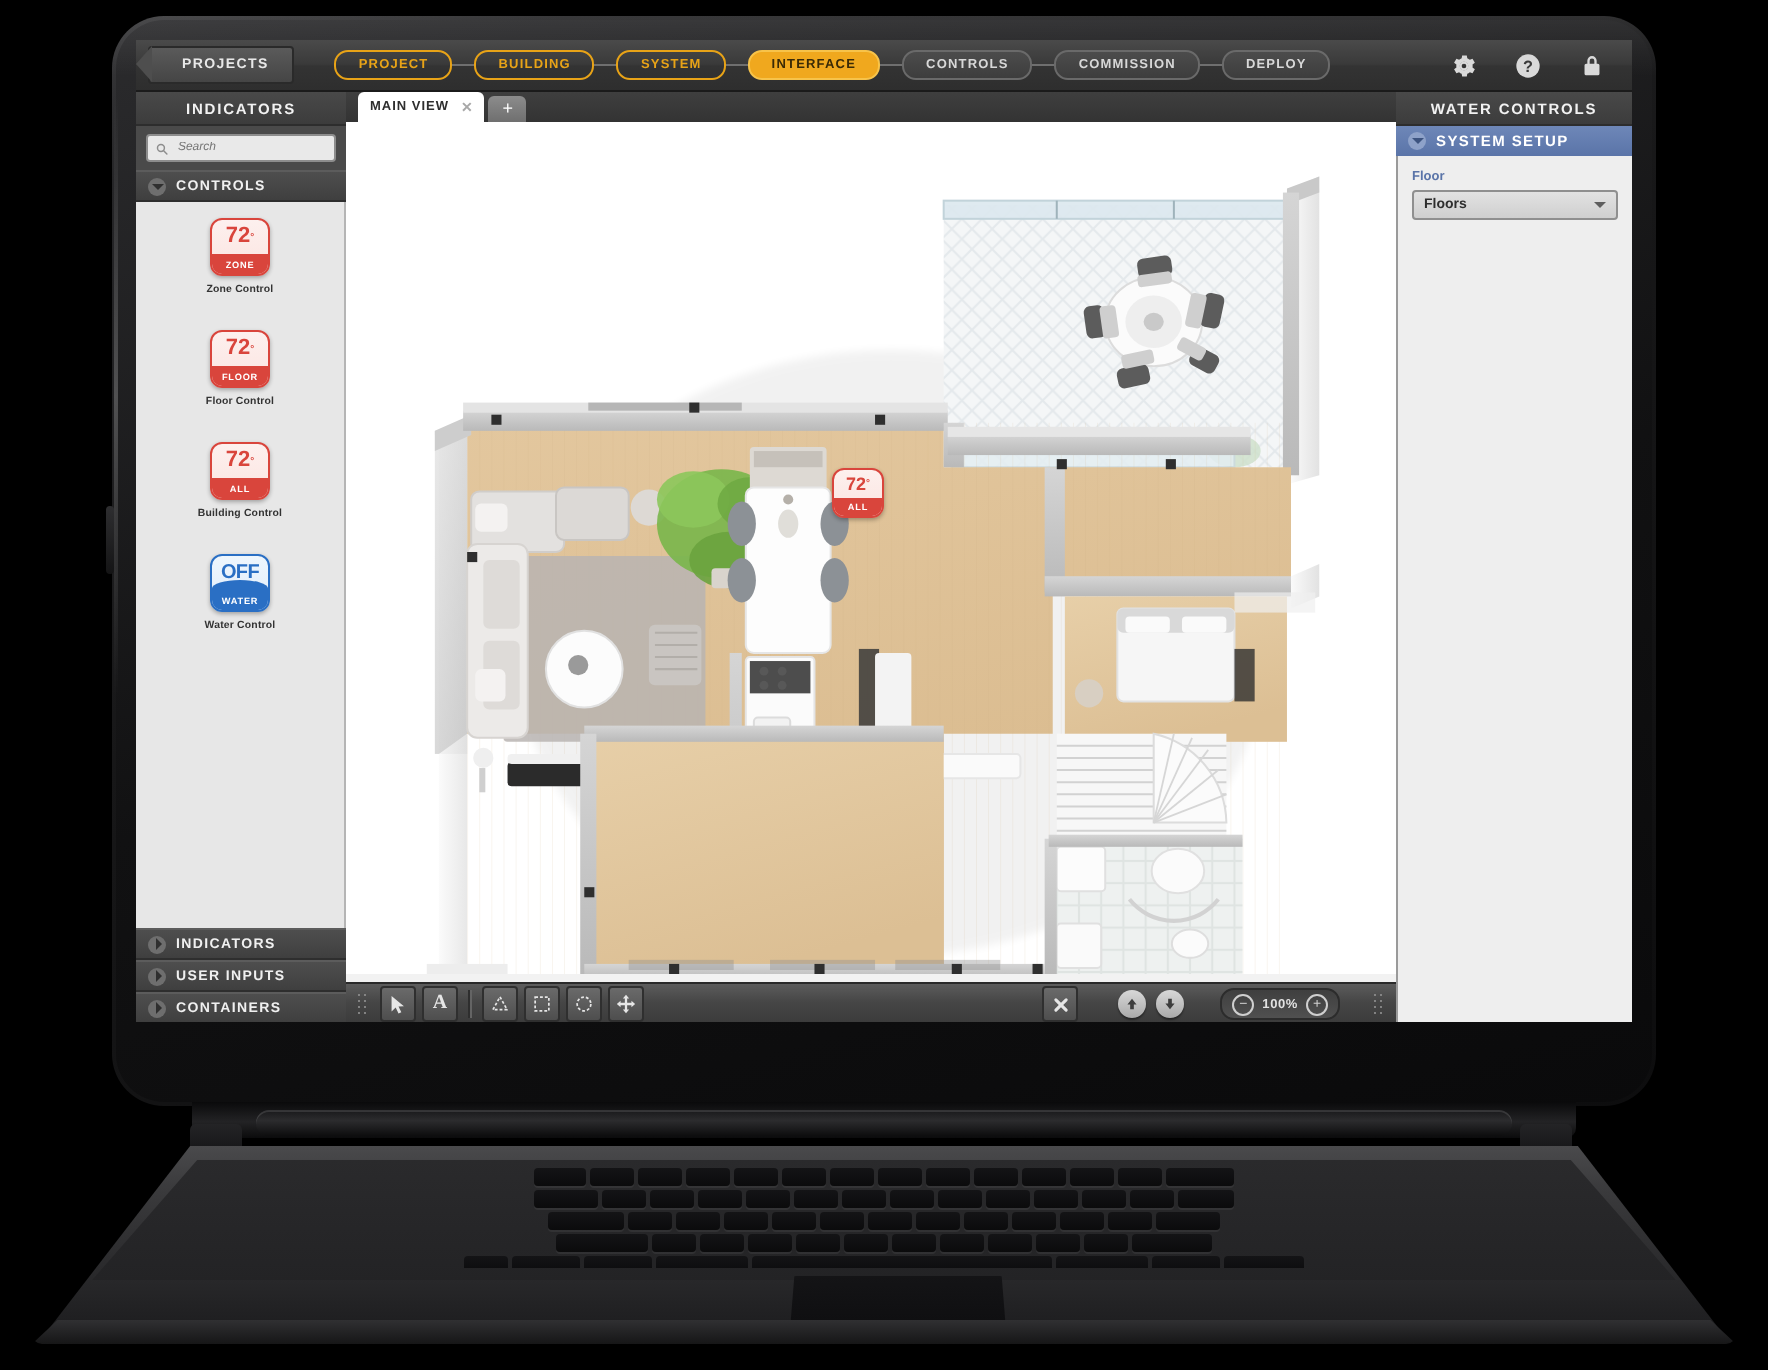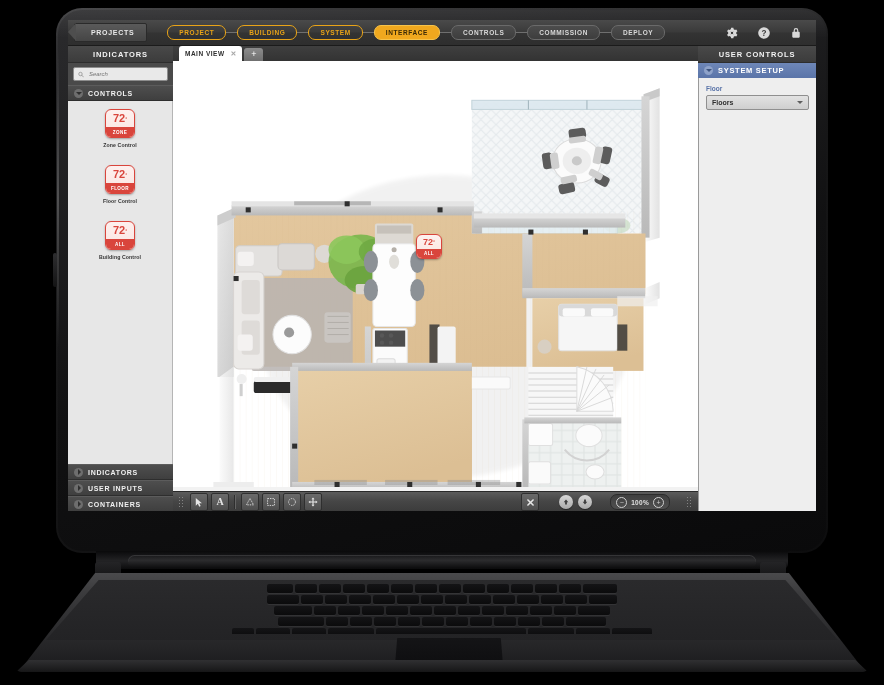--- a/index.html
+++ b/index.html
@@ -246,20 +246,30 @@
             </div>
             <div class="pal-item">
               <div class="thermo red">
                 <div class="top">
                   <span class="val">72</span>
                   <span class="deg">°</span>
                 </div>
                 <div class="bot">ALL</div>
               </div>
               <div class="pal-lbl">Building Control</div>
+            </div>
+            <div class="pal-item">
+              <div class="thermo blue">
+                <div class="top">
+                  <span class="val">OFF</span>
+                </div>
+                <div class="wave"></div>
+                <div class="bot">WATER</div>
+              </div>
+              <div class="pal-lbl">Water Control</div>
             </div>
           </div>
 
         <div class="sb-bottom">
           <div class="acc-head">
             <span class="acc-dot closed">
                 <i></i>
               </span>
             <span>INDICATORS</span>
           </div>
@@ -616,21 +626,21 @@
             <span class="circ">−</span>
             <span class="zoom-lbl">100%</span>
             <span class="circ">+</span>
           </div>
           <div style="width:6px"></div>
           <div class="grip"></div>
         </div>
       </div>
 
       <div class="rpanel">
-        <div class="rp-title">USER CONTROLS</div>
+        <div class="rp-title">WATER CONTROLS</div>
         <div class="rp-acc">
           <span class="acc-dot">
               <i></i>
             </span>
           <span>SYSTEM SETUP</span>
         </div>
         <div class="rp-body">
           <div class="fld-lbl">Floor</div>
           <div class="select">
             <span>Floors</span>

